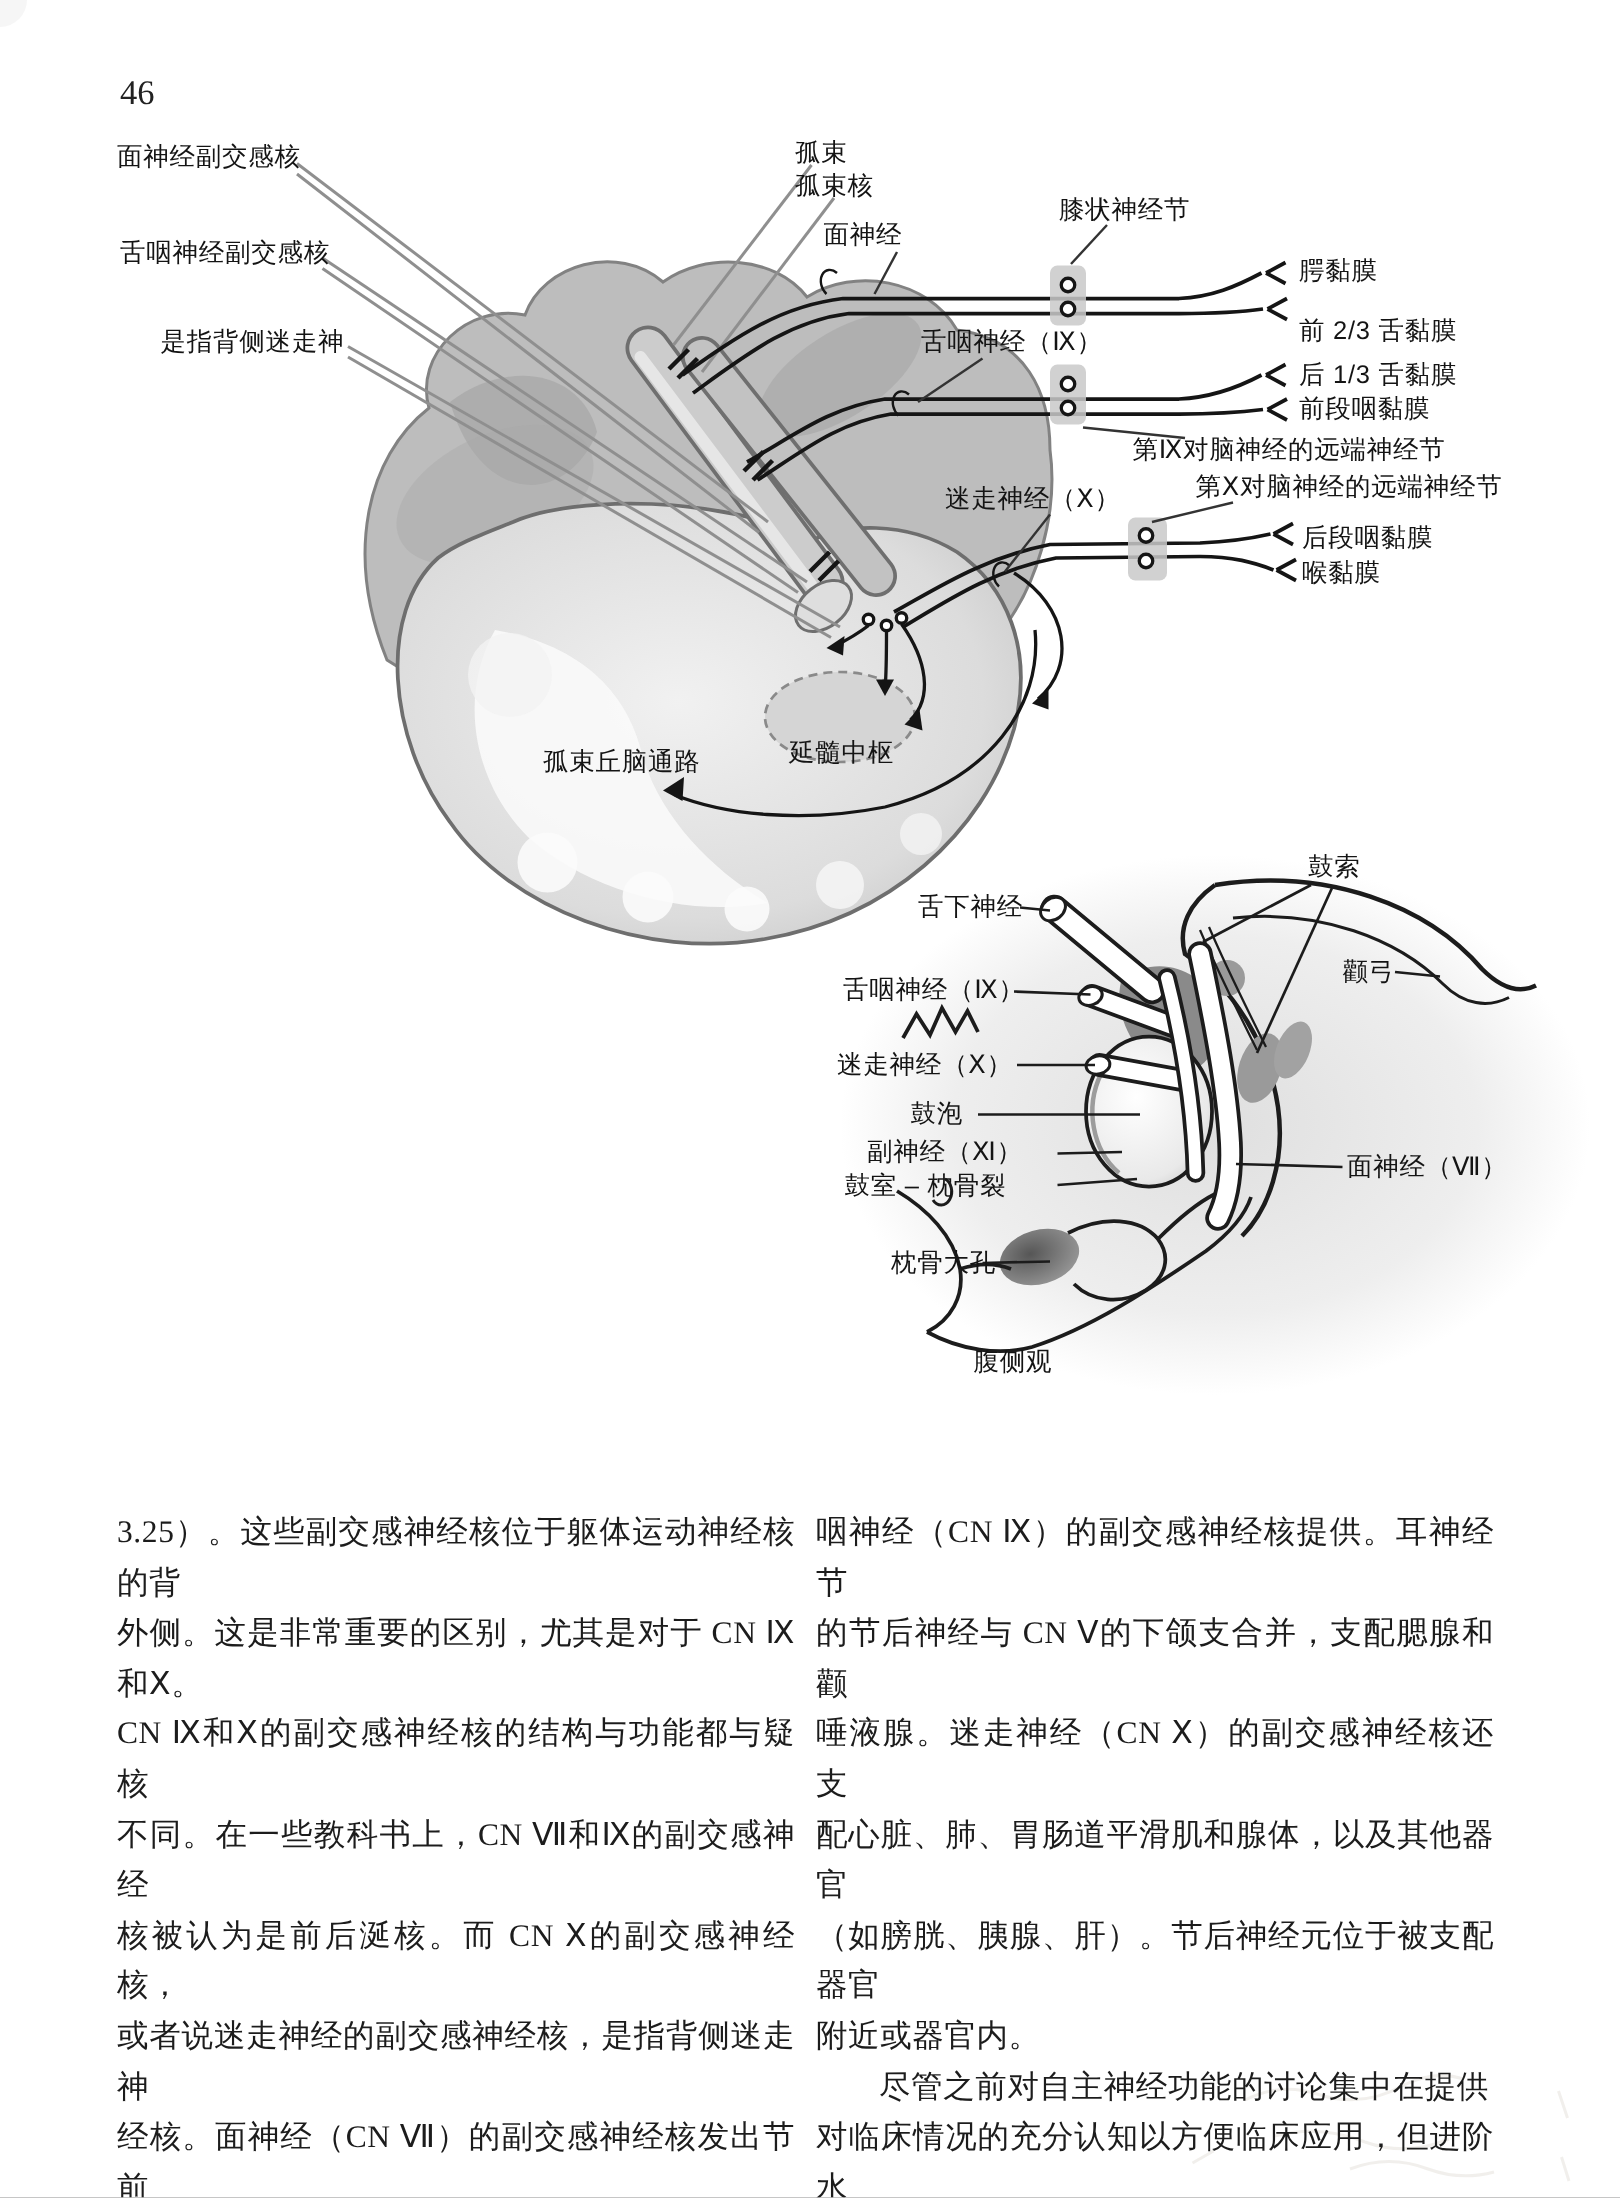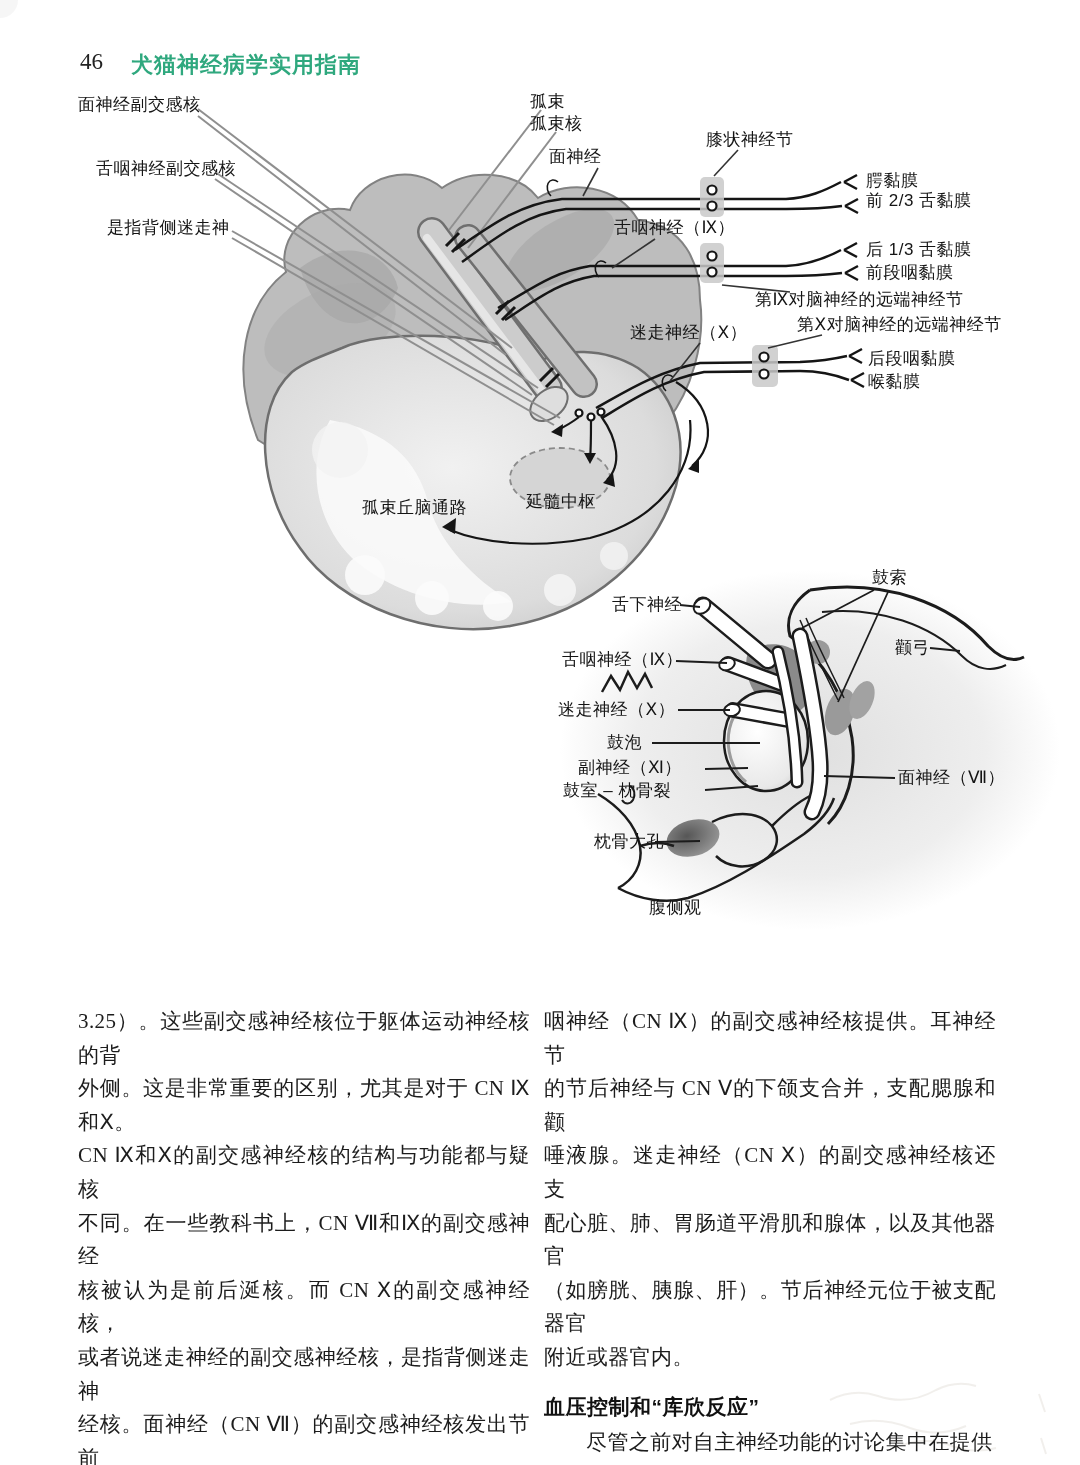--- a/index.html
+++ b/index.html
@@ -22,21 +22,20 @@
   .col h3{margin:15px 0 3px 0;font-family:"Liberation Sans",sans-serif;font-size:21px;
         color:#111;letter-spacing:0.5px;}
   .indent{text-indent:42px;}
 </style>
 </head>
 <body>
 
 <div class="page">
 
   <div class="page-num">46</div>
-  <div class="book-title">犬猫神经病学实用指南</div>
 
   <svg class="fig" width="1080" height="1465" viewBox="0 0 1080 1465">
     <defs>
       <radialGradient id="blobGrad" cx="45%" cy="45%" r="70%">
         <stop offset="0%" stop-color="#f1f1f1"></stop>
           <stop offset="70%" stop-color="#dcdcdc"></stop>
         <stop offset="100%" stop-color="#c3c3c3"></stop>
       </radialGradient>
       <radialGradient id="bullaGrad" cx="40%" cy="40%" r="75%">
         <stop offset="0%" stop-color="#ffffff"></stop>
@@ -245,28 +244,28 @@
 
     <g stroke="#b3a998" stroke-width="2" fill="none" opacity="0.18">
       <path d="M 830,1400 q 24,-12 48,-4 q 30,10 58,-6 q 20,-10 40,-4"></path>
       <path d="M 850,1424 q 30,-8 60,4 q 28,10 56,-2"></path>
       <path d="M 900,1446 q 26,-10 52,0 q 22,8 44,2"></path>
       <path d="M 795,1442 l 14,-8 m 230,-40 l 6,18 m -4,26 l 5,16"></path>
     </g>
   </svg>
 
   <div class="lbl" style="left:78px;top:96px">面神经副交感核</div>
-  <div class="lbl" style="left:96px;top:160px">舌咽神经副交感核</div>
+  <div class="lbl" style="left:80px;top:160px">舌咽神经副交感核</div>
   <div class="lbl" style="left:107px;top:219px">是指背侧迷走神</div>
   <div class="lbl" style="left:530px;top:93px">孤束</div>
   <div class="lbl" style="left:530px;top:115px">孤束核</div>
   <div class="lbl" style="left:549px;top:148px">面神经</div>
   <div class="lbl" style="left:706px;top:131px">膝状神经节</div>
   <div class="lbl" style="left:866px;top:172px">腭黏膜</div>
-  <div class="lbl" style="left:866px;top:192px">前 2/3 舌黏膜</div>
+  <div class="lbl" style="left:866px;top:212px">前 2/3 舌黏膜</div>
   <div class="lbl" style="left:614px;top:219px">舌咽神经（Ⅸ）</div>
   <div class="lbl" style="left:866px;top:241px">后 1/3 舌黏膜</div>
   <div class="lbl" style="left:866px;top:264px">前段咽黏膜</div>
   <div class="lbl" style="left:755px;top:291px">第Ⅸ对脑神经的远端神经节</div>
   <div class="lbl" style="left:630px;top:324px">迷走神经（Ⅹ）</div>
   <div class="lbl" style="left:797px;top:316px">第Ⅹ对脑神经的远端神经节</div>
   <div class="lbl" style="left:868px;top:350px">后段咽黏膜</div>
   <div class="lbl" style="left:868px;top:373px">喉黏膜</div>
   <div class="lbl" style="left:526px;top:493px">延髓中枢</div>
   <div class="lbl" style="left:362px;top:499px">孤束丘脑通路</div>
@@ -298,20 +297,19 @@
 节的节后神经轴突与 CN Ⅴ的下颌支并行，分别支
 配颌下腺和舌下腺。耳神经节的节前神经传入由舌</p>
   </div>
   <div class="col col-right">
     <p>咽神经（CN Ⅸ）的副交感神经核提供。耳神经节
 的节后神经与 CN Ⅴ的下颌支合并，支配腮腺和颧
 唾液腺。迷走神经（CN Ⅹ）的副交感神经核还支
 配心脏、肺、胃肠道平滑肌和腺体，以及其他器官
 （如膀胱、胰腺、肝）。节后神经元位于被支配器官
 附近或器官内。</p>
-    <h3>血压控制和“库欣反应”</h3>
     <p class="indent">尽管之前对自主神经功能的讨论集中在提供
 对临床情况的充分认知以方便临床应用，但进阶水
 平上仍需要解释脑与血压之间的关系。对颅内压
 （ICP）动力学的描述会在第 8 章查找到，此处不做</p>
   </div>
 
 </div>
 
 </body></html>

